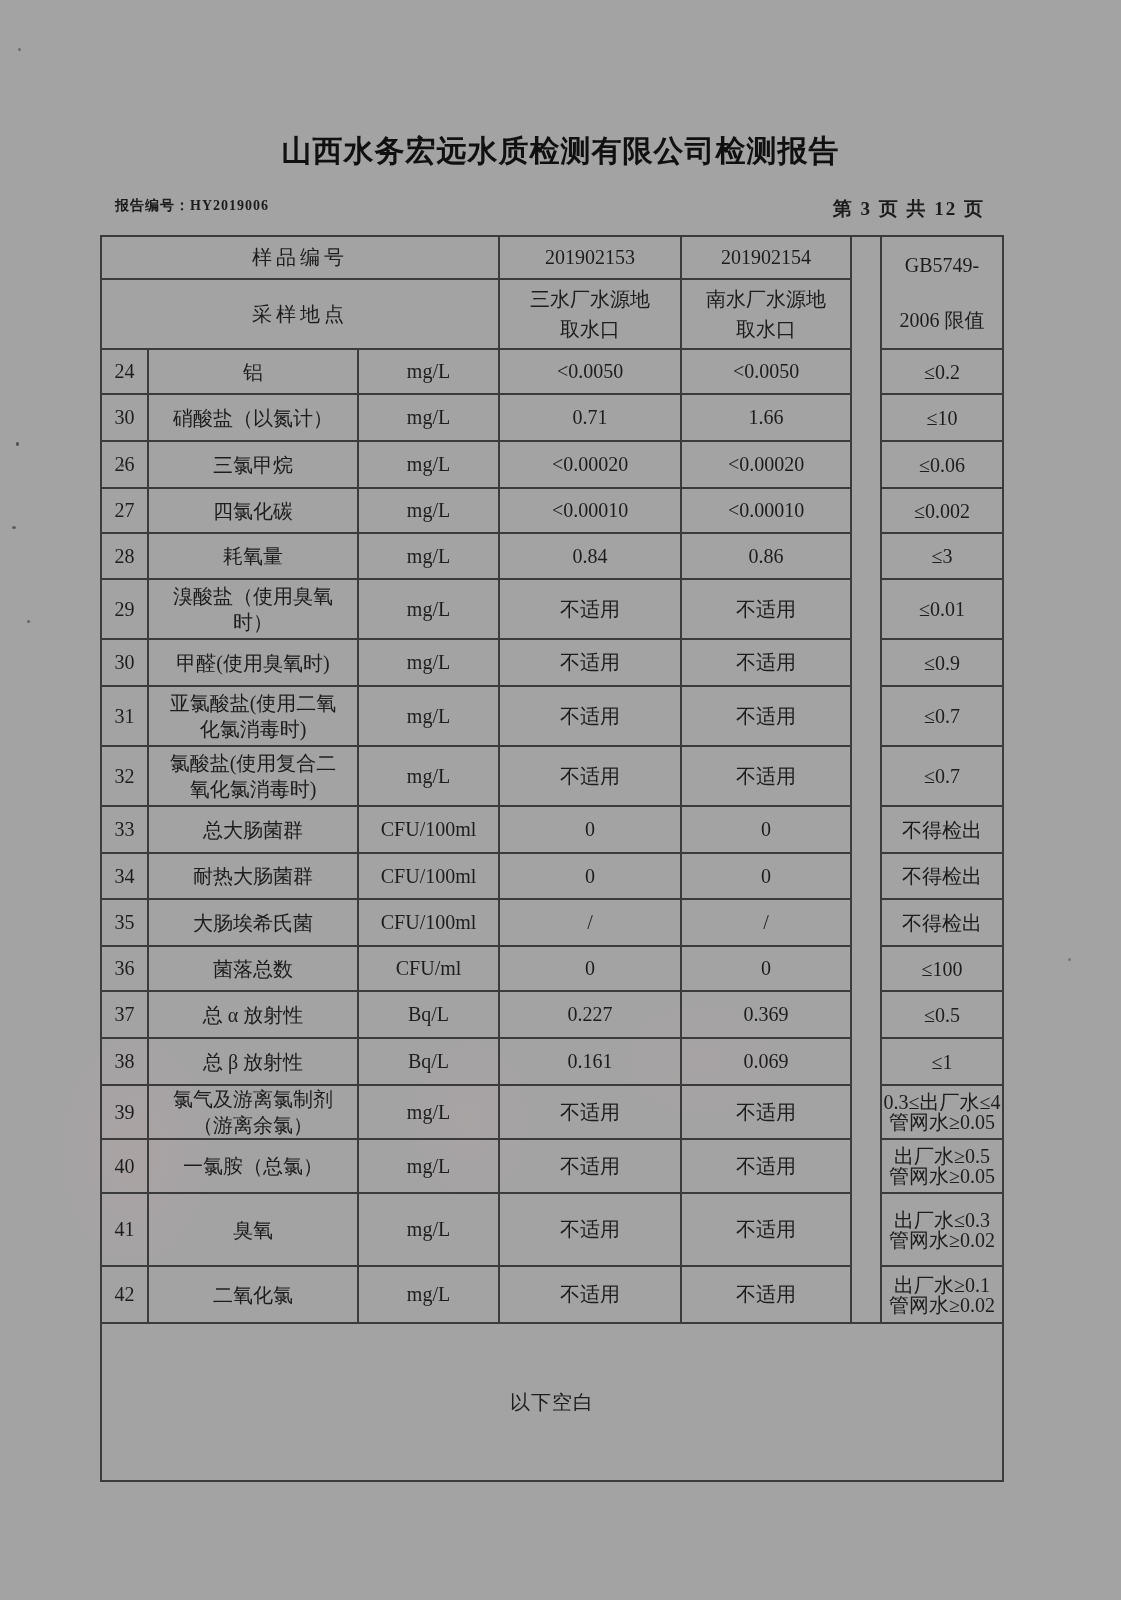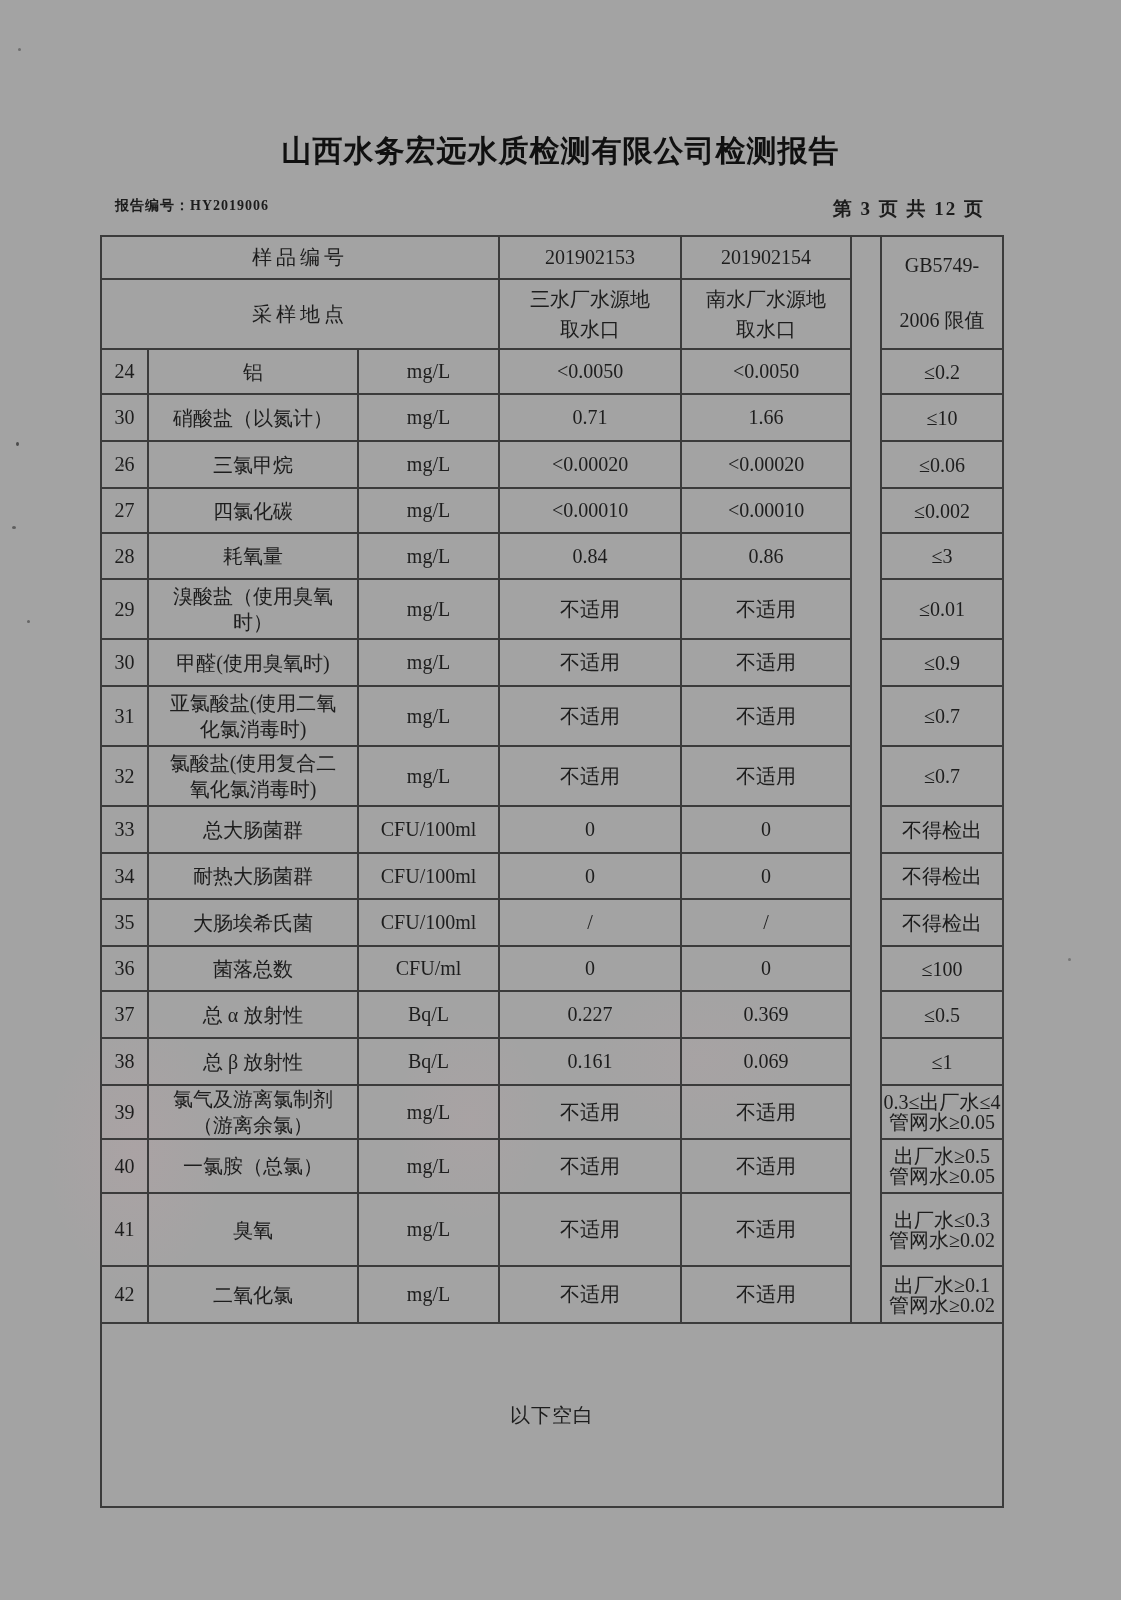--- a/index.html
+++ b/index.html
@@ -264,21 +264,21 @@
     <tr style="height:57px">
       <td class="no-cell">42</td>
       <td class="name-cell">二氧化氯</td>
       <td class="unit-cell">mg/L</td>
       <td class="value-cell">不适用</td>
       <td class="value-cell">不适用</td>
       <td class="limit-small">出厂水≥0.1
 管网水≥0.02</td>
     </tr>
 
-    <tr style="height:184px">
+    <tr style="height:158px">
       <td colspan="7" class="blank-cell">以下空白</td>
     </tr>
   </tbody>
     </table>
 
   <div class="speck s1"></div>
   <div class="speck s2"></div>
   <div class="speck s3"></div>
   <div class="speck s4"></div>
   <div class="speck s5"></div>

